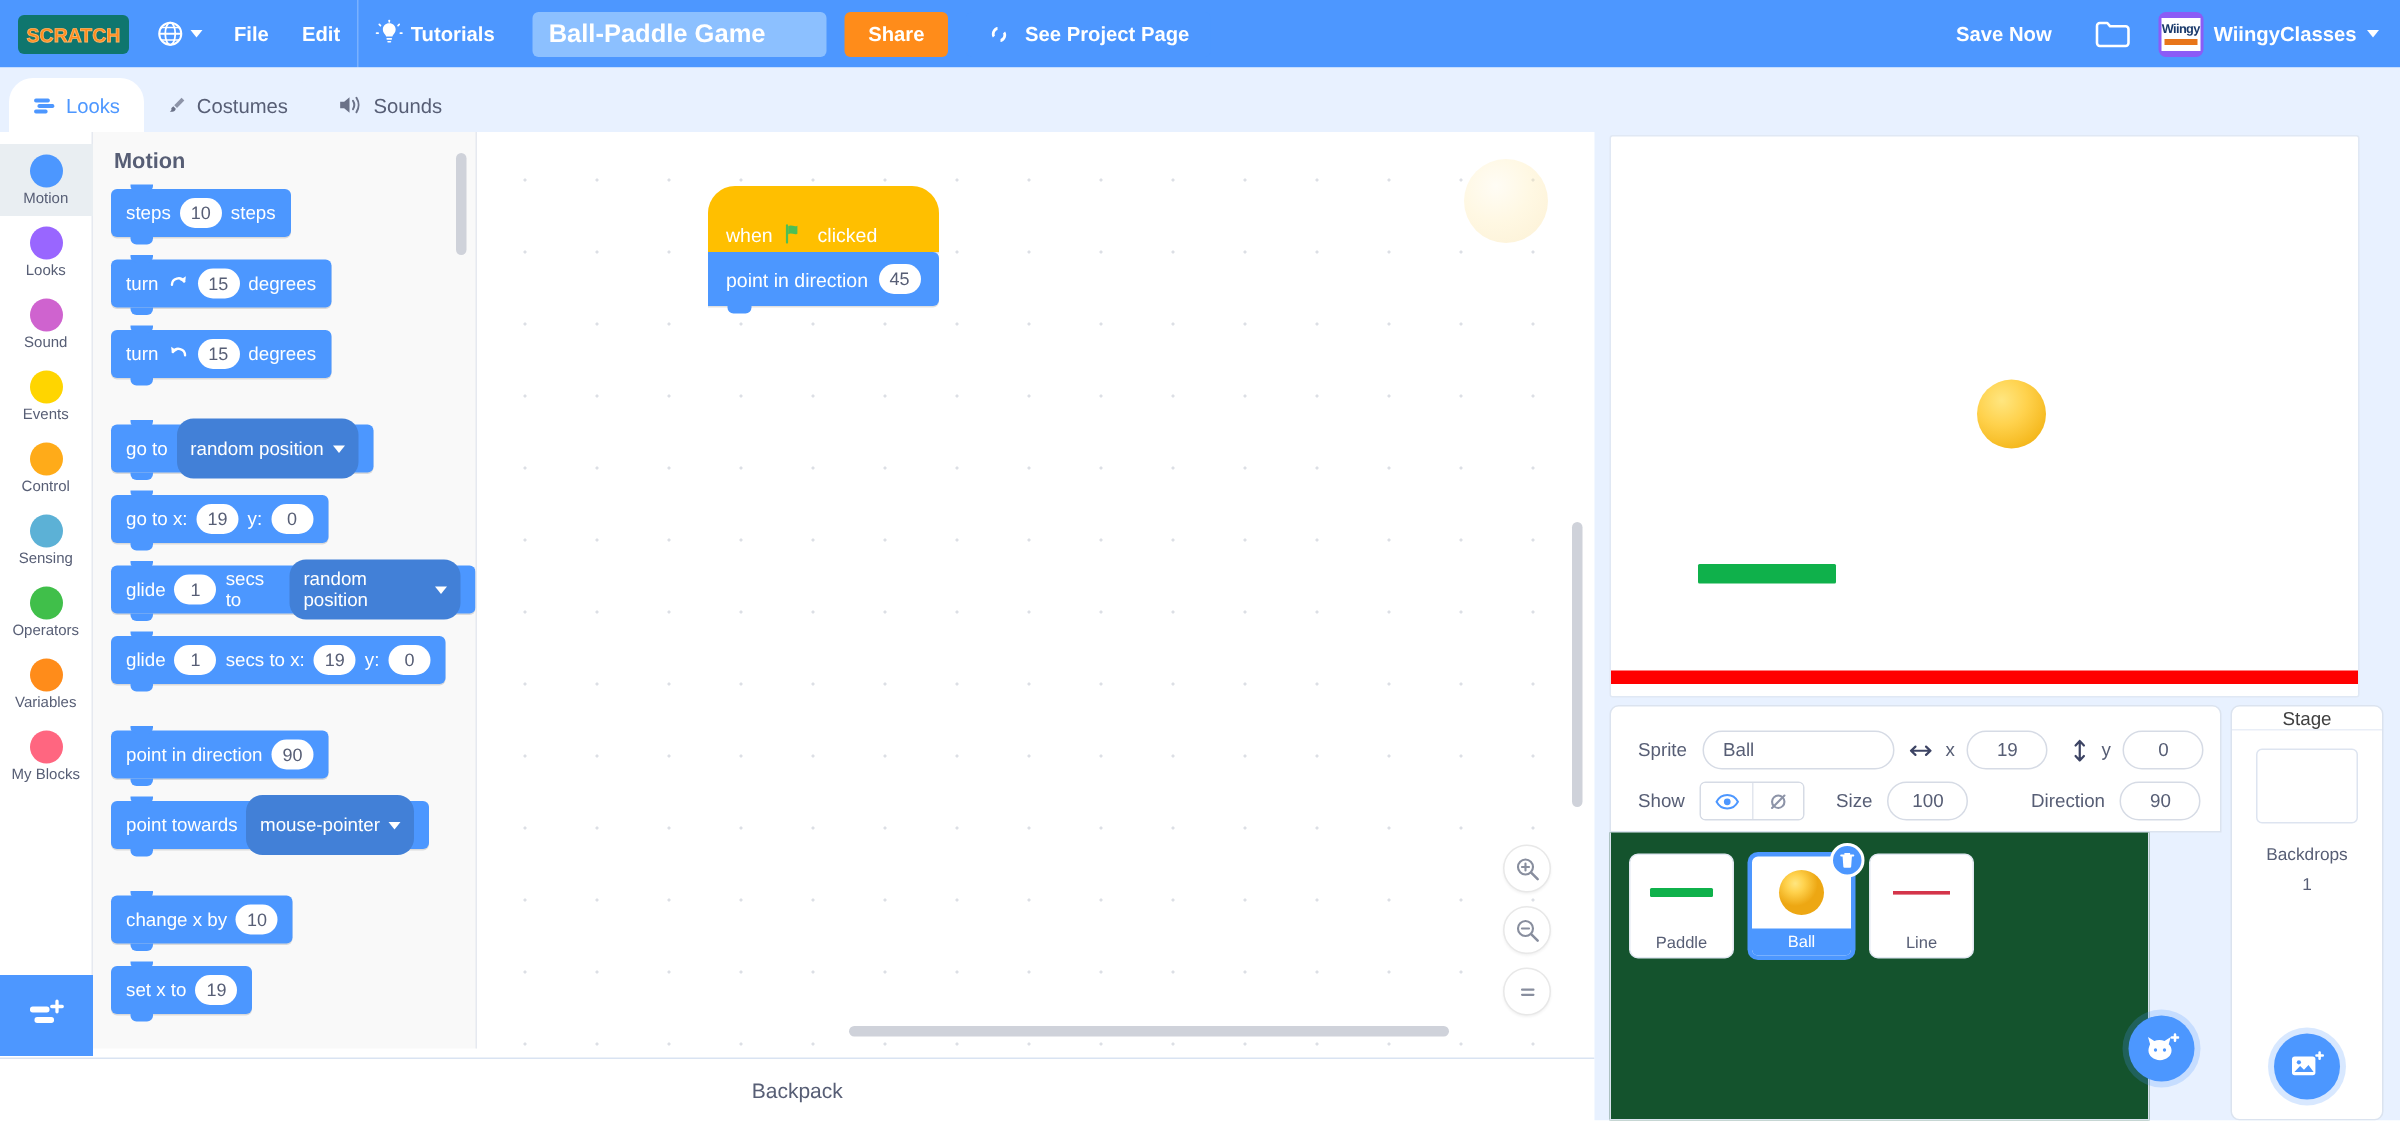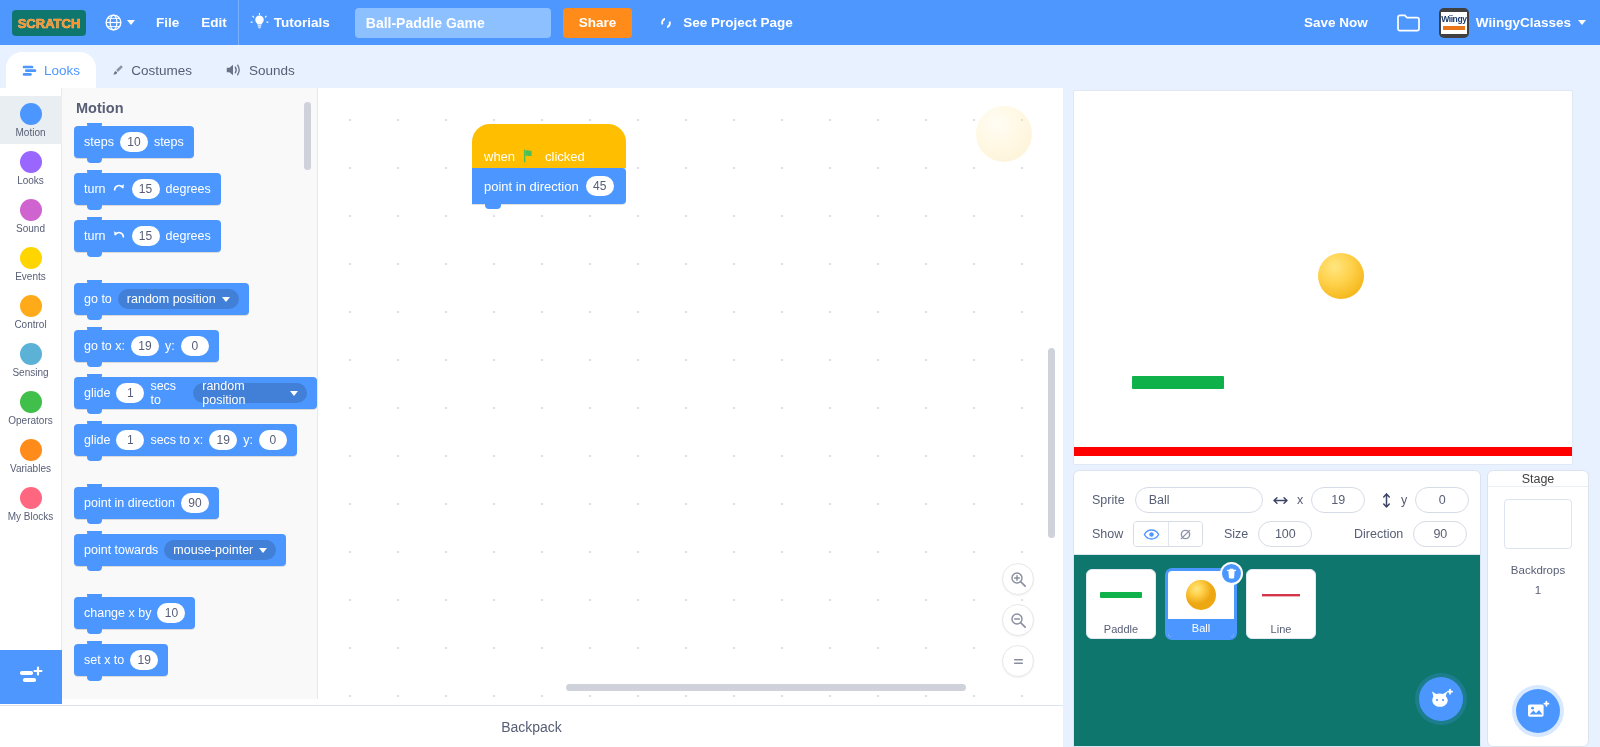--- a/index.html
+++ b/index.html
@@ -29,21 +29,21 @@
     padding: 0 11px; cursor: pointer; white-space: nowrap;
   }
   .globe-wrap { display: flex; align-items: center; gap: 4px; padding: 0 10px 0 18px; cursor: pointer;}
   .caret-down {
     width: 0; height: 0; border-left: 4.5px solid transparent;
     border-right: 4.5px solid transparent; border-top: 5.5px solid #fff;
   }
   .project-title {
     width: 196px; height: 30px; margin-left: 14px;
     background: #8cc0ff; border: none; border-radius: 4px;
-    color: #fff; font-size: 14px; font-weight: bold;
+    color: #fff; font-size: 17px; font-weight: bold;
     padding: 0 11px; outline: none; font-family: "Liberation Sans", sans-serif;
   }
   .project-title::placeholder { color: #e8f1ff; }
   .share-btn {
     margin-left: 12px; height: 30px; padding: 0 16px;
     background: #ff8c1a; color: #fff; border: none; border-radius: 4px;
     font-size: 13.5px; font-weight: bold; cursor: pointer;
     font-family: "Liberation Sans", sans-serif;
   }
   .projpage-btn {
@@ -52,21 +52,21 @@
     color: #fff; font-size: 13.5px; font-weight: bold; cursor: pointer;
     display: flex; align-items: center; gap: 9px; border-radius: 4px;
   }
   .spacer { flex: 1; }
   .savenow { padding: 0 16px; cursor: pointer; font-size: 13.5px; }
   .folder-ico { padding: 0 12px; cursor: pointer; display:flex; align-items:center;}
   .account {
     display: flex; align-items: center; gap: 7px; padding: 0 14px 0 6px; cursor: pointer;
   }
   .avatar {
-    width: 30px; height: 30px; border-radius: 5px; background: #404040;
+    width: 30px; height: 30px; border-radius: 5px; background: #8b5cf6;
     display: flex; align-items: center; justify-content: center;
     overflow: hidden; position: relative;
   }
   .avatar-in {
     width: 26px; height: 22px; background: #fff; position: relative;
     display:flex; flex-direction: column; justify-content:center; align-items:center;
   }
   .avatar-word { font-size: 8.5px; font-weight: bold; color: #1a3a6b; letter-spacing:-0.4px; line-height:1;}
   .avatar-bar { width: 22px; height: 4px; background: #e8751a; margin-top: 2px; }
 
@@ -148,21 +148,21 @@
     content: ""; position: absolute; left: 13px; bottom: -5px;
     width: 15px; height: 5px; background: inherit;
     border-radius: 0 0 4px 4px;
   }
   .oval {
     background: #fff; color: #575e75; border-radius: 11px;
     min-width: 28px; height: 20px; display: flex; align-items: center;
     justify-content: center; font-size: 12px; padding: 0 7px;
   }
   .dropdown {
-    background: #4280d7; color: #fff; border-radius: 11px; height: 20px;
+    background: #4280d7; color: #fff; border-radius: 11px; height: 40px;
     display: flex; align-items: center; gap: 6px; padding: 0 9px; font-size: 12.5px;
   }
   .dd-caret {
     width: 0; height: 0; border-left: 4px solid transparent;
     border-right: 4px solid transparent; border-top: 5px solid #fff;
   }
 
   
   .canvas {
     position: absolute; left: 318px; top: 88px; width: 742px; height: 611px;
@@ -257,22 +257,22 @@
     display: flex; border: 1px solid #d6dbe5; border-radius: 4px; overflow: hidden; height: 26px;
   }
   .showbtn {
     width: 34px; height: 24px; display: flex; align-items: center;
     justify-content: center; cursor: pointer; background: #fff;
   }
   .showbtn + .showbtn { border-left: 1px solid #e2e6ee; }
 
   
   .spritelist {
-    position: absolute; left: 10px; top: 467px; width: 408px; height: 192px;
-    background: #0f766e; border: 1px solid #dbe3ef; border-top: none;
+    position: absolute; left: 10px; top: 467px; width: 360px; height: 192px;
+    background: #14532d; border: 1px solid #dbe3ef; border-top: none;
   }
   .sprite-card {
     position: absolute; top: 14px; width: 70px; height: 70px;
     background: #fff; border: 1px solid #e2e8f2; border-radius: 6px;
     display: flex; flex-direction: column; align-items: center; cursor: pointer;
   }
   .sprite-card.sel { border: 2px solid #4c97ff; box-shadow: 0 0 0 1px #4c97ff; }
   .sprite-thumb {
     flex: 1; width: 100%; display: flex; align-items: center; justify-content: center;
   }

